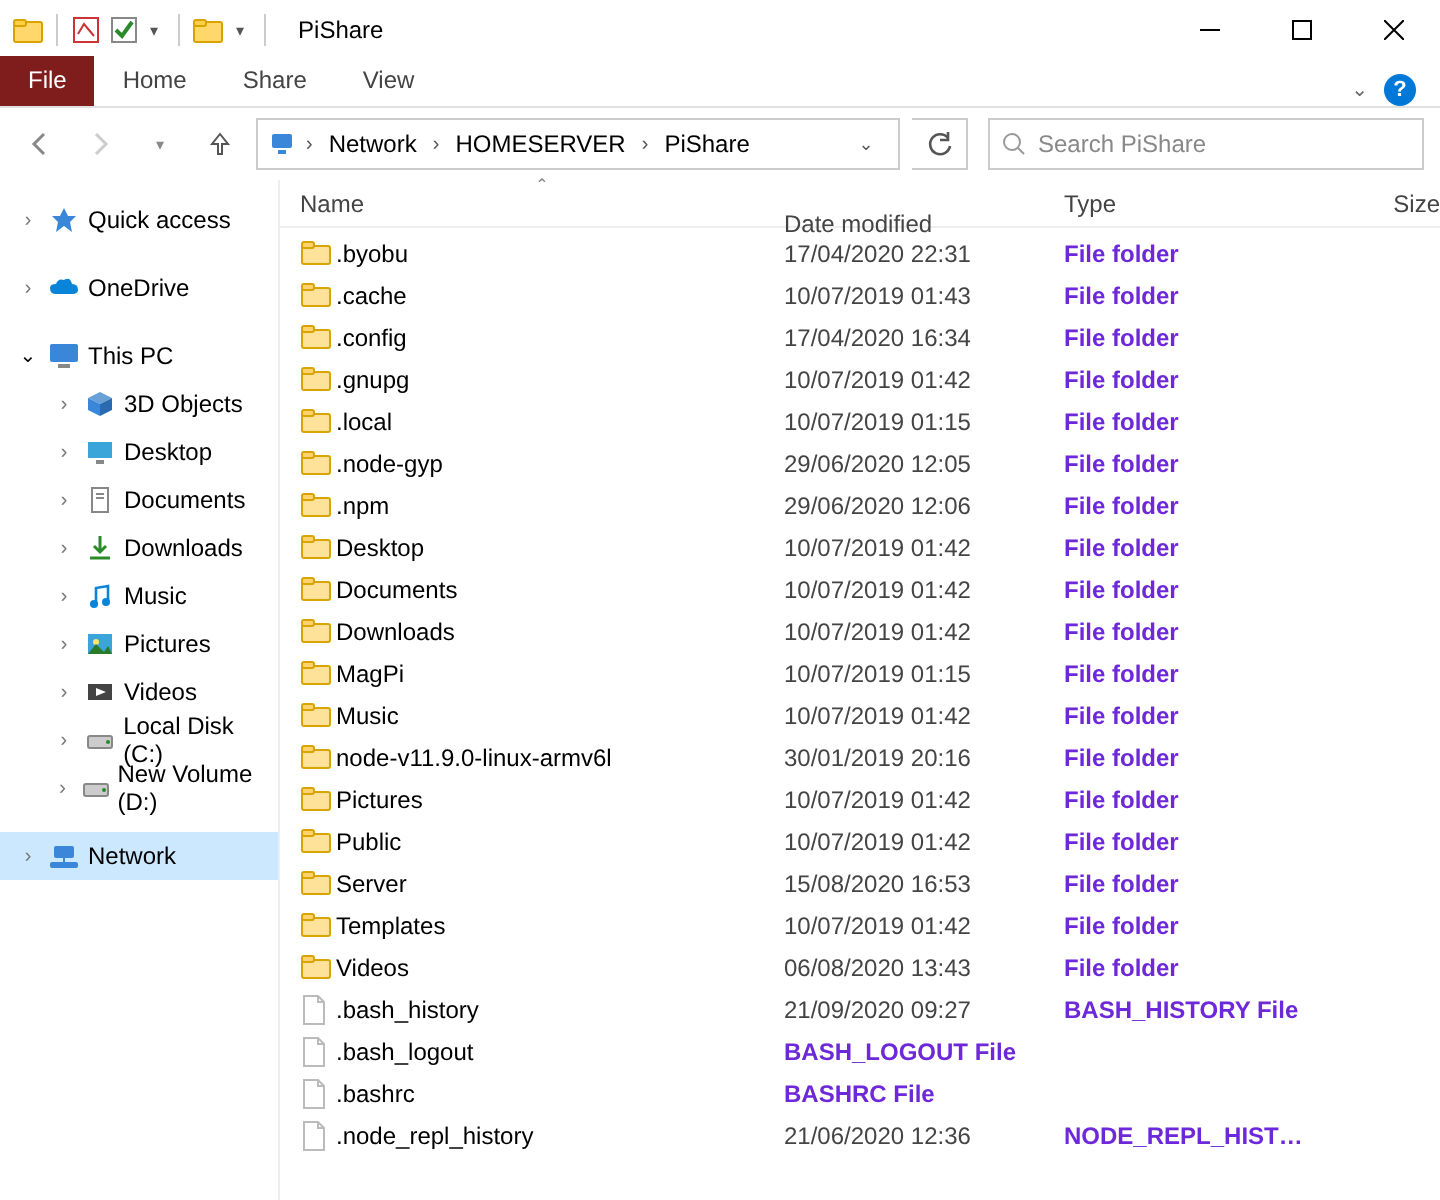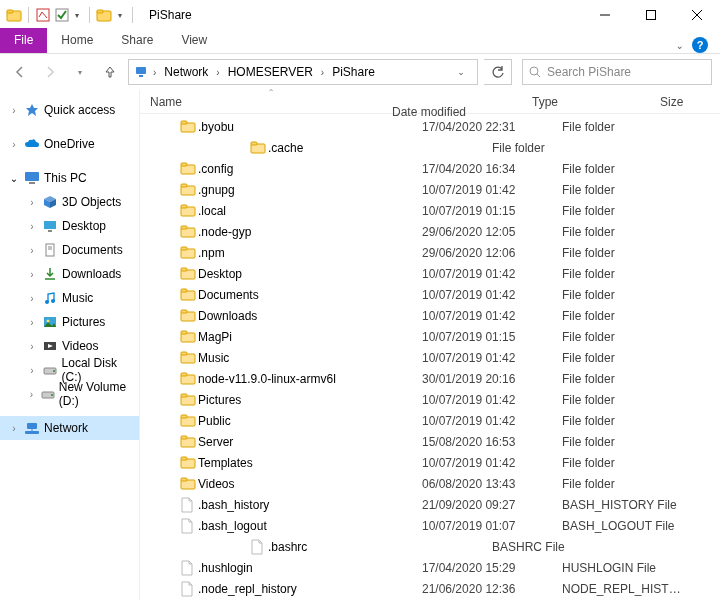--- a/index.html
+++ b/index.html
@@ -7,54 +7,54 @@
   .titlebar { height: 30px; display: flex; align-items: center; padding-left: 6px; }
   .titlebar .qat { display: flex; align-items: center; gap: 2px; }
   .titlebar .qat .folder-icon { width:16px; height:16px; }
   .titlebar .qat .sep { width:1px; height:16px; background:#ccc; margin:0 4px; }
   .titlebar .qat .chev { font-size:8px; color:#555; padding:0 4px;}
   .titlebar .title { margin-left: 12px; font-size: 12px; }
   .titlebar .winbtns { margin-left: auto; display: flex; }
   .titlebar .winbtns div { width: 46px; height: 30px; display:flex; align-items:center; justify-content:center;}
   .ribbon-tabs { height: 24px; display: flex; align-items:flex-end; border-bottom:1px solid #e1e1e1; }
   .ribbon-tabs .tab { padding: 5px 14px 6px 14px; font-size: 12px; color:#444; }
-  .ribbon-tabs .tab.file { background:#a21caf; color:#fff; }
+  .ribbon-tabs .tab.file { background:#7f1d1d; color:#fff; }
   .address-row { height: 36px; display:flex; align-items:center; padding: 4px 8px; gap:6px; }
   .navbtn { width:24px; height:24px; display:flex; align-items:center; justify-content:center; color:#999;}
   .navbtn.enabled { color:#333;}
   .addressbar { flex: 1; height:26px; border:1px solid #ccc; display:flex; align-items:center; padding:0 4px; gap:2px;}
   .addressbar .crumb { padding: 2px 4px; }
   .addressbar .crumb-sep { font-size:10px; color:#555; padding:0 2px;}
   .addr-right { margin-left:auto; display:flex;}
   .addr-btn { width:24px; height:24px; display:flex; align-items:center; justify-content:center; color:#555;}
   .refresh-box{ width:28px; height:26px; border:1px solid #ccc; border-left:none; display:flex;align-items:center;justify-content:center; color:#555;}
-  .searchbox { width:190px; height:26px; border:1px solid #ccc; margin-left:4px; display:flex; align-items:center; padding:0 6px; color:#888;}
+  .searchbox { width:218px; height:26px; border:1px solid #ccc; margin-left:4px; display:flex; align-items:center; padding:0 6px; color:#888;}
   .searchbox .si { margin-right:6px; color:#999;}
   .body { display:flex; height: calc(600px - 30px - 24px - 36px); }
   .nav { width:160px; border-right:1px solid #eee; padding-top:8px; overflow:hidden;}
   .nav-item { display:flex; align-items:center; height:24px; padding-left:8px; gap:4px;}
   .nav-item.indent1 { padding-left:26px;}
   .nav-item.sel { background:#cce8ff;}
   .nav-item .arrow { width:12px; font-size:10px; color:#777; text-align:center;}
   .nav-item .ico { width:16px; height:16px; display:flex; align-items:center; justify-content:center; font-size:12px;}
   .nav-group-gap { height:10px;}
   .content { flex:1; display:flex; flex-direction:column; }
   .cols { display:flex; align-items:center; height:24px; border-bottom:1px solid #eee; color:#444; padding-left:10px;}
   .col-name { width:242px; }
   .col-date { width:140px;margin-top:20px; }
   .col-type { width:128px; }
-  .col-size { width:60px; }
+  .col-size { width:60px; text-align:right; }
   .hdr-cell{position:relative;}
   .hdr-cell .sort{position:absolute; top:-7px; left:0; right:0; text-align:center; font-size:8px; color:#888;}
   .list { flex:1; overflow-y:scroll; padding-top:2px;}
-  .row { display:flex; align-items:center; height:21px; padding-left:10px;justify-content:center;}
+  .row { display:flex; align-items:center; height:21px; padding-left:10px;}
   .row .ficon { width:18px; height:16px;}
   .row .name { width:224px; overflow:hidden; white-space:nowrap; text-overflow:ellipsis;}
   .row .date { width:140px; color:#444;}
-  .row .type { width:128px; color:#404040; overflow:hidden; white-space:nowrap; text-overflow:ellipsis;}
+  .row .type { width:128px; color:#6d28d9; overflow:hidden; white-space:nowrap; text-overflow:ellipsis;font-weight:bold;}
   .help-icon{ width:16px;height:16px;border-radius:50%; background:#0078d7;color:#fff;display:flex;align-items:center;justify-content:center;font-size:11px;font-weight:bold;margin-right:8px;}
   .ribbon-toggle{font-size:10px;color:#666;margin-right:4px;}
   .ribbon-right{margin-left:auto;display:flex;align-items:center;gap:4px;padding-right:4px;}
   ::-webkit-scrollbar{width:16px;background:#f0f0f0;}
   ::-webkit-scrollbar-thumb{background:#c2c2c2;}
   svg{display:block;}
 </style>
 </head>
 <body>
 
@@ -336,20 +336,21 @@
           <span class="type">File folder</span>
         </div>
         <div class="row">
           <span class="ficon">
             <svg width="16" height="14">
               <rect x="1" y="4" width="14" height="9" rx="1" fill="#ffe29a" stroke="#d9a400"></rect>
               <rect x="1" y="2" width="6" height="3" rx="1" fill="#ffd36b" stroke="#d9a400"></rect>
             </svg>
           </span>
           <span class="name">.cache</span>
+          <span class="date">10/07/2019 01:43</span>
           <span class="type">File folder</span>
         </div>
         <div class="row">
           <span class="ficon">
             <svg width="16" height="14">
               <rect x="1" y="4" width="14" height="9" rx="1" fill="#ffe29a" stroke="#d9a400"></rect>
               <rect x="1" y="2" width="6" height="3" rx="1" fill="#ffd36b" stroke="#d9a400"></rect>
             </svg>
           </span>
           <span class="name">.config</span>
@@ -533,51 +534,39 @@
           <span class="type">BASH_HISTORY File</span>
         </div>
         <div class="row">
           <span class="ficon">
             <svg width="14" height="16">
               <path d="M2 1 H9 L12 4 V15 H2 Z" fill="#fff" stroke="#bbb"></path>
               <path d="M9 1 V4 H12" fill="none" stroke="#bbb"></path>
             </svg>
           </span>
           <span class="name">.bash_logout</span>
-          <span class="date">10/07/2019 01:07</span>
           <span class="type">BASH_LOGOUT File</span>
         </div>
         <div class="row">
           <span class="ficon">
             <svg width="14" height="16">
               <path d="M2 1 H9 L12 4 V15 H2 Z" fill="#fff" stroke="#bbb"></path>
               <path d="M9 1 V4 H12" fill="none" stroke="#bbb"></path>
             </svg>
           </span>
           <span class="name">.bashrc</span>
           <span class="type">BASHRC File</span>
         </div>
         <div class="row">
           <span class="ficon">
             <svg width="14" height="16">
               <path d="M2 1 H9 L12 4 V15 H2 Z" fill="#fff" stroke="#bbb"></path>
               <path d="M9 1 V4 H12" fill="none" stroke="#bbb"></path>
             </svg>
           </span>
-          <span class="name">.hushlogin</span>
-          <span class="date">17/04/2020 15:29</span>
-          <span class="type">HUSHLOGIN File</span>
-        </div>
-        <div class="row">
-          <span class="ficon">
-            <svg width="14" height="16">
-              <path d="M2 1 H9 L12 4 V15 H2 Z" fill="#fff" stroke="#bbb"></path>
-              <path d="M9 1 V4 H12" fill="none" stroke="#bbb"></path>
-            </svg>
-          </span>
           <span class="name">.node_repl_history</span>
           <span class="date">21/06/2020 12:36</span>
           <span class="type">NODE_REPL_HIST…</span>
         </div>
         <div class="row"></div>
       </div>
   </div>
 </div>
 
 </body></html>

